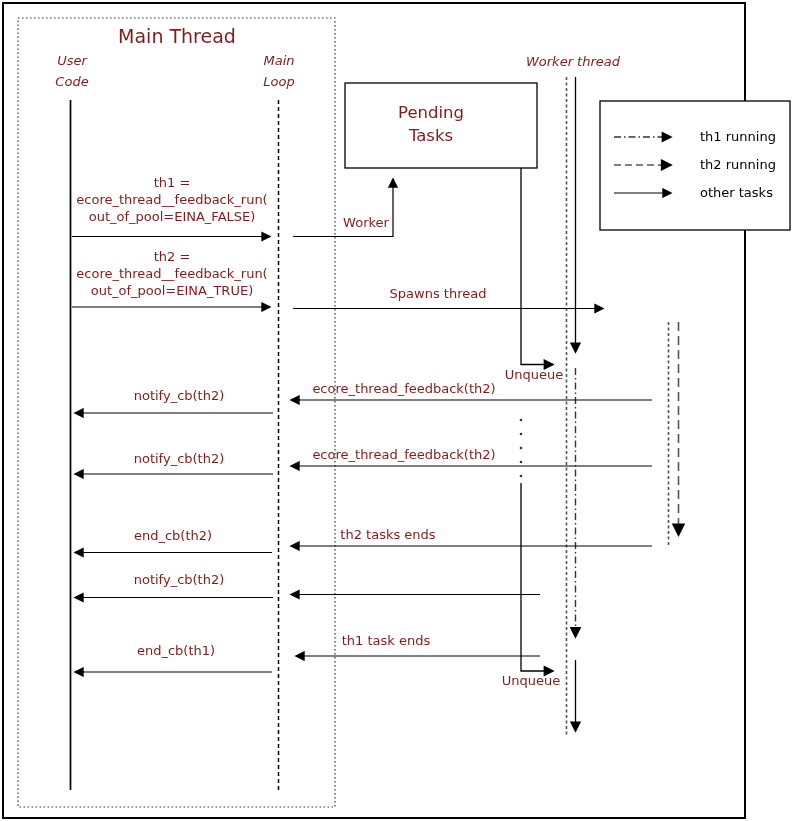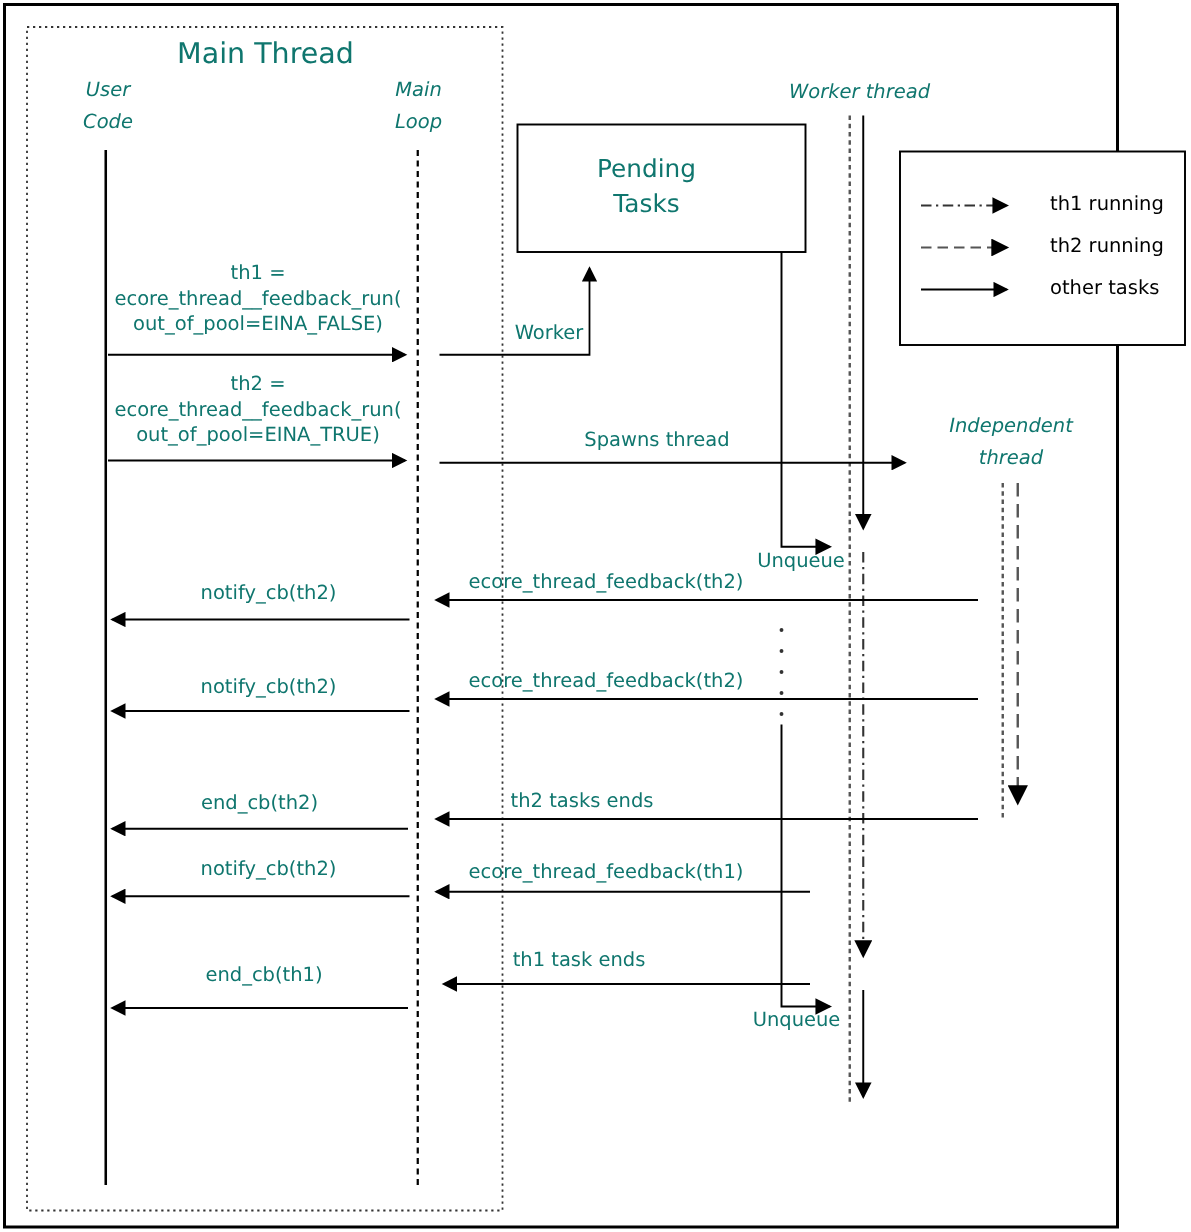--- a/index.html
+++ b/index.html
@@ -1,20 +1,20 @@
 <!DOCTYPE html>
 <html><head>
 <meta charset="utf-8">
 <style>
   html,body{margin:0;padding:0;background:#fff;}
   .stage{position:relative;width:794px;height:821px;background:#fff;overflow:hidden;
          font-family:"DejaVu Sans","Liberation Sans",sans-serif;color:#000;}
   .stage svg{position:absolute;left:0;top:0;}
   .lbl{position:absolute;transform:translateX(-50%);white-space:pre;text-align:center;
-       font-size:13px;line-height:16px;color:#0f766e;}
+       font-size:13px;line-height:16px;color:#7f1d1d;}
   .lbl.multi{line-height:17px;}
   .h1{font-size:19px;line-height:20px;}
   .h2{font-size:13px;line-height:21px;font-style:italic;}
   .h3{font-size:16.5px;line-height:23px;}
   .legend-lbl{position:absolute;transform:none;text-align:right;font-size:13px;line-height:16px;white-space:pre;}
 </style>
 </head>
 <body>
 
 <div class="stage">
@@ -81,43 +81,40 @@
   </svg>
 
   <div class="lbl h1" style="left:177px;top:26px">Main Thread</div>
   <div class="lbl h2" style="left:72px;top:50px">User
 Code</div>
   <div class="lbl h2" style="left:279px;top:50px">Main
 Loop</div>
   <div class="lbl h3" style="left:431px;top:101px">Pending
 Tasks</div>
   <div class="lbl h2" style="left:573px;top:51px">Worker thread</div>
-  <div class="lbl h2" style="left:674px;top:274px">Independent
-thread</div>
 
   <div class="lbl multi" style="left:172px;top:174px">th1 =
 ecore_thread__feedback_run(
 out_of_pool=EINA_FALSE)</div>
   <div class="lbl" style="left:366px;top:215px">Worker</div>
   <div class="lbl multi" style="left:172px;top:248px">th2 =
 ecore_thread__feedback_run(
 out_of_pool=EINA_TRUE)</div>
   <div class="lbl" style="left:438px;top:286px">Spawns thread</div>
   <div class="lbl" style="left:534px;top:367px">Unqueue</div>
 
   <div class="lbl" style="left:404px;top:381px">ecore_thread_feedback(th2)</div>
   <div class="lbl" style="left:179px;top:388px">notify_cb(th2)</div>
 
   <div class="lbl" style="left:404px;top:447px">ecore_thread_feedback(th2)</div>
   <div class="lbl" style="left:179px;top:451px">notify_cb(th2)</div>
 
   <div class="lbl" style="left:388px;top:527px">th2 tasks ends</div>
   <div class="lbl" style="left:173px;top:528px">end_cb(th2)</div>
 
-  <div class="lbl" style="left:404px;top:574px">ecore_thread_feedback(th1)</div>
   <div class="lbl" style="left:179px;top:572px">notify_cb(th2)</div>
 
   <div class="lbl" style="left:386px;top:633px">th1 task ends</div>
   <div class="lbl" style="left:176px;top:643px">end_cb(th1)</div>
 
   <div class="lbl" style="left:531px;top:673px">Unqueue</div>
 
   <div class="legend-lbl" style="left:700px;top:129px">th1 running</div>
   <div class="legend-lbl" style="left:700px;top:157px">th2 running</div>
   <div class="legend-lbl" style="left:700px;top:185px">other tasks</div>

